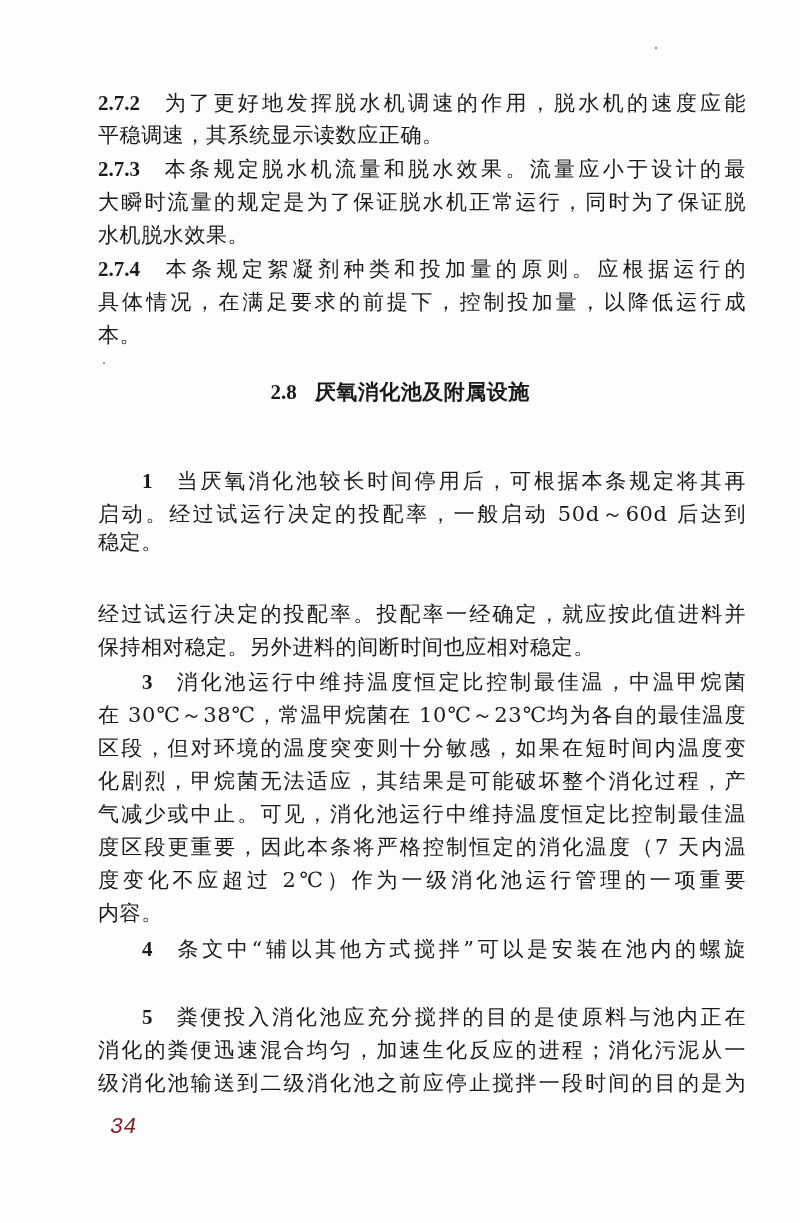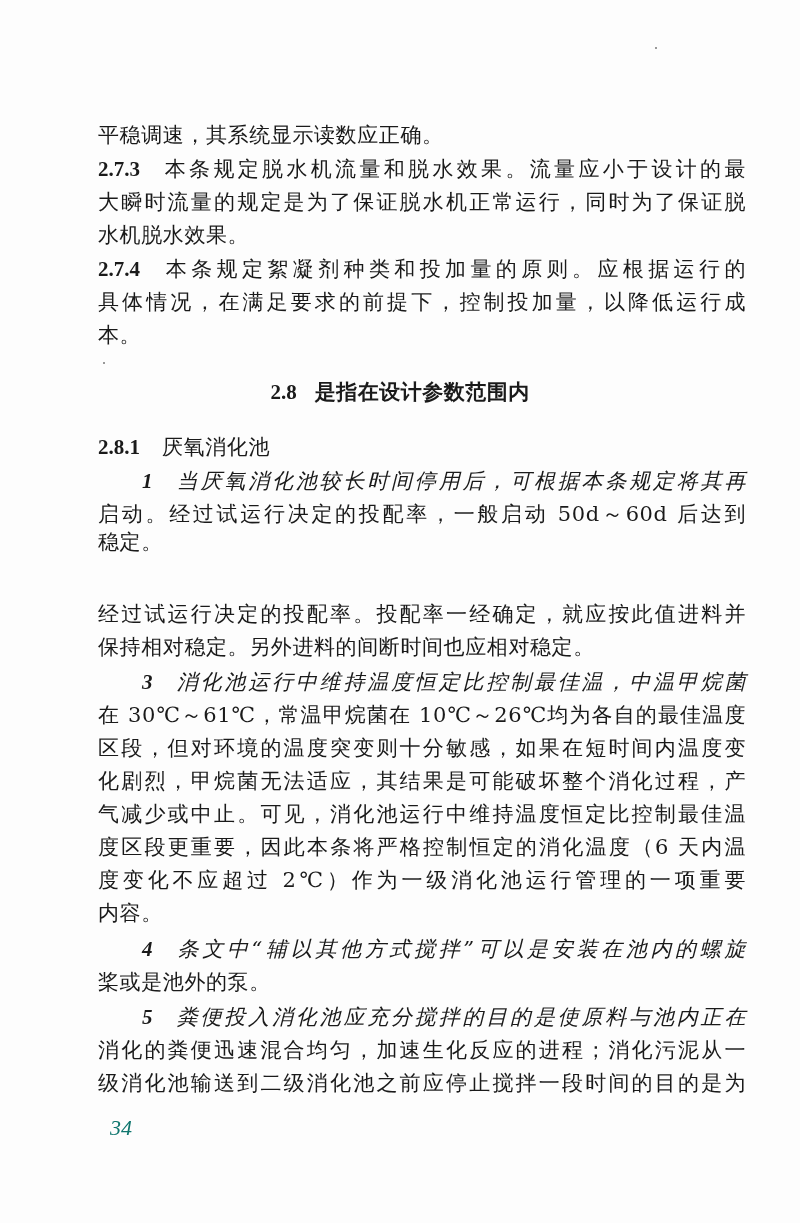--- a/index.html
+++ b/index.html
@@ -2,80 +2,79 @@
 <html><head>
 <meta charset="utf-8">
 <style>
   html, body { margin: 0; padding: 0; background: #ffffff; }
   body { width: 800px; height: 1223px; position: relative; overflow: hidden;
          font-family: "DejaVu Serif", "Liberation Serif", serif; color: #1a1a1a; }
   .page { position: absolute; left: 0; top: 0; width: 800px; height: 1223px; background: #fdfdfd; }
   .line { position: absolute; left: 98px; width: 648px; font-size: 21px; line-height: 30px;
           white-space: nowrap; letter-spacing: 0.6px; }
   .just { text-align: justify; text-align-last: justify; }
-  .indent { padding-left: 44px; width: 604px; font-style: italic; }
+  .indent { padding-left: 44px; width: 604px; }
   .num { font-weight: bold; font-family: "Liberation Serif", "DejaVu Serif", serif; font-size: 21px; margin-right: 22px; letter-spacing: 0; }
   .section-title { position: absolute; left: 0; width: 800px; top: 377px; text-align: center;
                    font-size: 21px; font-weight: bold; line-height: 30px; letter-spacing: 0.5px; }
   .section-title .num { margin-right: 18px; }
   .page-number { position: absolute; left: 110px; top: 1115px; font-size: 22px; font-style: italic;
-                 font-family: Liberation Serif, serif; color: #0f766e; }
+                 font-family: Liberation Mono, monospace; color: #7f1d1d; }
   .speck { position: absolute; width: 2px; height: 2px; background: #777; border-radius: 1px; }
 </style>
 </head>
 <body>
 
 <div class="page">
 
+  <div class="line just" style="top:88px">
+    <span class="num">2.7.2</span><span>为了更好地发挥脱水机调速的作用，脱水机的速度应能</span>
+  </div>
   <div class="line" style="top:120px">平稳调速，其系统显示读数应正确。</div>
 
   <div class="line just" style="top:154px">
     <span class="num">2.7.3</span><span>本条规定脱水机流量和脱水效果。流量应小于设计的最</span>
   </div>
   <div class="line" style="top:220px">水机脱水效果。</div>
   <div class="line just" style="top:187px">大瞬时流量的规定是为了保证脱水机正常运行，同时为了保证脱</div>
 
   <div class="line just" style="top:254px">
     <span class="num">2.7.4</span><span>本条规定絮凝剂种类和投加量的原则。应根据运行的</span>
   </div>
   <div class="line just" style="top:287px">具体情况，在满足要求的前提下，控制投加量，以降低运行成</div>
   <div class="line" style="top:320px">本。</div>
 
   <div class="section-title">
-    <span class="num">2.8</span><span>是指在设计参数范围内</span>
+    <span class="num">2.8</span><span>厌氧消化池及附属设施</span>
   </div>
 
-  <div class="line" style="top:432px">
-    <span class="num">2.8.1</span><span>厌氧消化池</span>
-  </div>
 
   <div class="line just indent" style="top:466px">
     <span class="num">1</span><span>当厌氧消化池较长时间停用后，可根据本条规定将其再</span>
   </div>
   <div class="line just" style="top:499px">启动。经过试运行决定的投配率，一般启动 50d～60d 后达到</div>
   <div class="line" style="top:527px">稳定。</div>
 
   <div class="line just" style="top:599px">经过试运行决定的投配率。投配率一经确定，就应按此值进料并</div>
   <div class="line" style="top:632px">保持相对稳定。另外进料的间断时间也应相对稳定。</div>
 
   <div class="line just indent" style="top:667px">
     <span class="num">3</span><span>消化池运行中维持温度恒定比控制最佳温，中温甲烷菌</span>
   </div>
-  <div class="line just" style="top:700px">在 30℃～61℃，常温甲烷菌在 10℃～26℃均为各自的最佳温度</div>
+  <div class="line just" style="top:700px">在 30℃～38℃，常温甲烷菌在 10℃～23℃均为各自的最佳温度</div>
   <div class="line just" style="top:733px">区段，但对环境的温度突变则十分敏感，如果在短时间内温度变</div>
   <div class="line just" style="top:766px">化剧烈，甲烷菌无法适应，其结果是可能破坏整个消化过程，产</div>
   <div class="line just" style="top:799px">气减少或中止。可见，消化池运行中维持温度恒定比控制最佳温</div>
-  <div class="line just" style="top:832px">度区段更重要，因此本条将严格控制恒定的消化温度（6 天内温</div>
+  <div class="line just" style="top:832px">度区段更重要，因此本条将严格控制恒定的消化温度（7 天内温</div>
   <div class="line just" style="top:865px">度变化不应超过 2℃）作为一级消化池运行管理的一项重要</div>
   <div class="line" style="top:898px">内容。</div>
 
   <div class="line just indent" style="top:934px">
     <span class="num">4</span><span>条文中“辅以其他方式搅拌”可以是安装在池内的螺旋</span>
   </div>
-  <div class="line" style="top:967px">桨或是池外的泵。</div>
 
   <div class="line just indent" style="top:1002px">
     <span class="num">5</span><span>粪便投入消化池应充分搅拌的目的是使原料与池内正在</span>
   </div>
   <div class="line just" style="top:1035px">消化的粪便迅速混合均匀，加速生化反应的进程；消化污泥从一</div>
   <div class="line just" style="top:1068px">级消化池输送到二级消化池之前应停止搅拌一段时间的目的是为</div>
 
   <div class="page-number">34</div>
 
   <div class="speck" style="left:655px; top:47px"></div>

